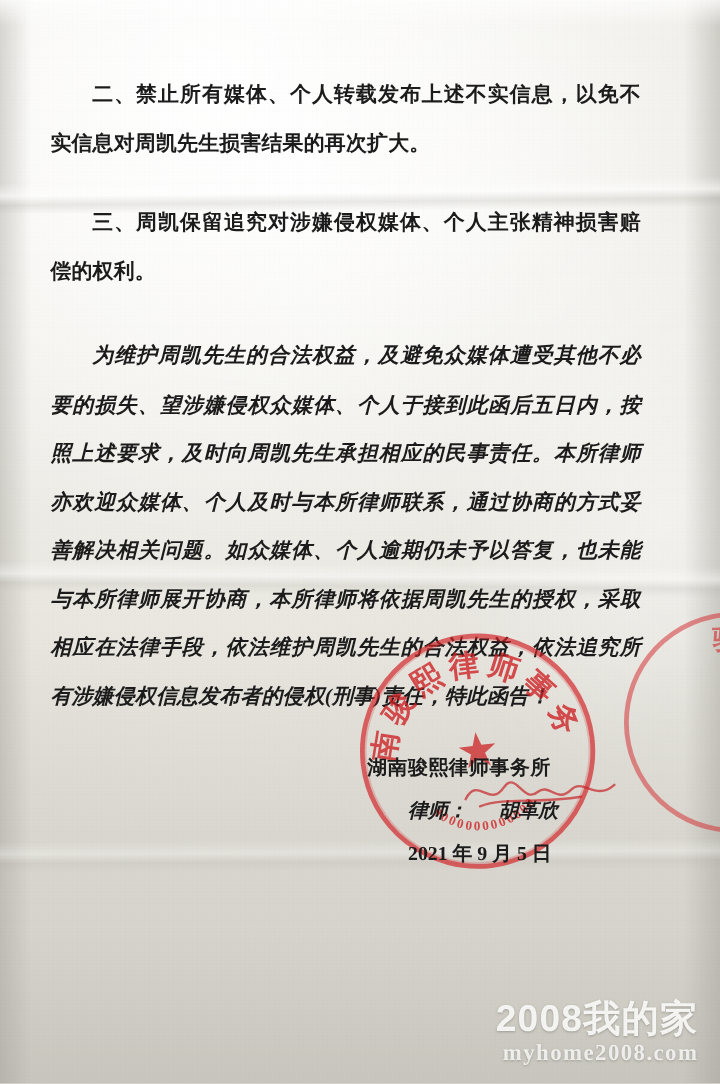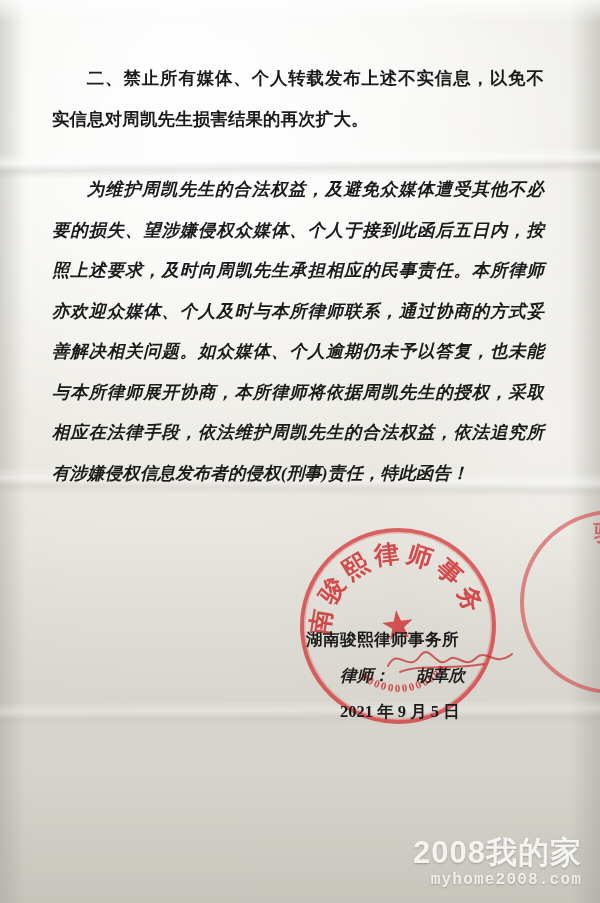--- a/index.html
+++ b/index.html
@@ -81,21 +81,21 @@
     position: absolute;
     left: 0; top: 0;
     width: 100%; height: 22px;
     background: linear-gradient(to bottom, rgba(255,255,255,0.75) 0%, rgba(255,255,255,0) 100%);
     pointer-events: none;
   }
 
   
   .doc-text {
     position: absolute;
-    left: 52px;
+    left: 42px;
     top: 58px;
     width: 492px;
     color: #1c1c1c;
     font-size: 17.4px;
     line-height: 40.5px;
     letter-spacing: 0.2px;
     text-align: justify;
     text-justify: inter-ideograph;
     font-weight: 600;
     font-family: "Liberation Serif", "DejaVu Serif", serif;
@@ -238,22 +238,22 @@
   .wm-main {
     font-family: "Liberation Sans", sans-serif;
     font-size: 31px;
     font-weight: 700;
     color: rgba(255,255,255,0.88);
     text-shadow: 0 1px 2px rgba(120,118,110,0.55);
     letter-spacing: 1px;
     line-height: 1.05;
   }
   .wm-sub {
-    font-family: Liberation Mono, monospace;
-    font-size: 16px;
+    font-family: Liberation Serif, serif;
+    font-size: 19px;
     font-weight: 600;
     color: rgba(255,255,255,0.8);
     text-shadow: 0 1px 2px rgba(120,118,110,0.5);
     letter-spacing: 1.2px;
     margin-top: 1px;
   }
 
   
   .grain {
     position: absolute;
@@ -275,20 +275,21 @@
   <div class="sheen-b"></div>
   <div class="edge-left"></div>
   <div class="edge-right"></div>
   <div class="edge-top"></div>
   <div class="crease c1"></div>
   <div class="crease c2"></div>
   <div class="crease c3"></div>
 
   <div class="doc-text">
     <p class="para">二、禁止所有媒体、个人转载发布上述不实信息，以免不实信息对周凯先生损害结果的再次扩大。</p>
+    <p class="para p-gap">三、周凯保留追究对涉嫌侵权媒体、个人主张精神损害赔偿的权利。</p>
     <p class="para p-main">为维护周凯先生的合法权益，及避免众媒体遭受其他不必要的损失、望涉嫌侵权众媒体、个人于接到此函后五日内，按照上述要求，及时向周凯先生承担相应的民事责任。本所律师亦欢迎众媒体、个人及时与本所律师联系，通过协商的方式妥善解决相关问题。如众媒体、个人逾期仍未予以答复，也未能与本所律师展开协商，本所律师将依据周凯先生的授权，采取相应在法律手段，依法维护周凯先生的合法权益，依法追究所有涉嫌侵权信息发布者的侵权(刑事)责任，特此函告！</p>
   </div>
 
   <div class="seal">
     <div class="seal-inner"></div>
     <svg class="seal-arc" viewBox="0 0 188 188">
       <defs>
         <path id="arcTop" d="M 24 100 A 70 70 0 0 1 164 100"></path>
         <path id="arcBottom" d="M 34 100 A 60 60 0 0 0 154 100"></path>
       </defs>

